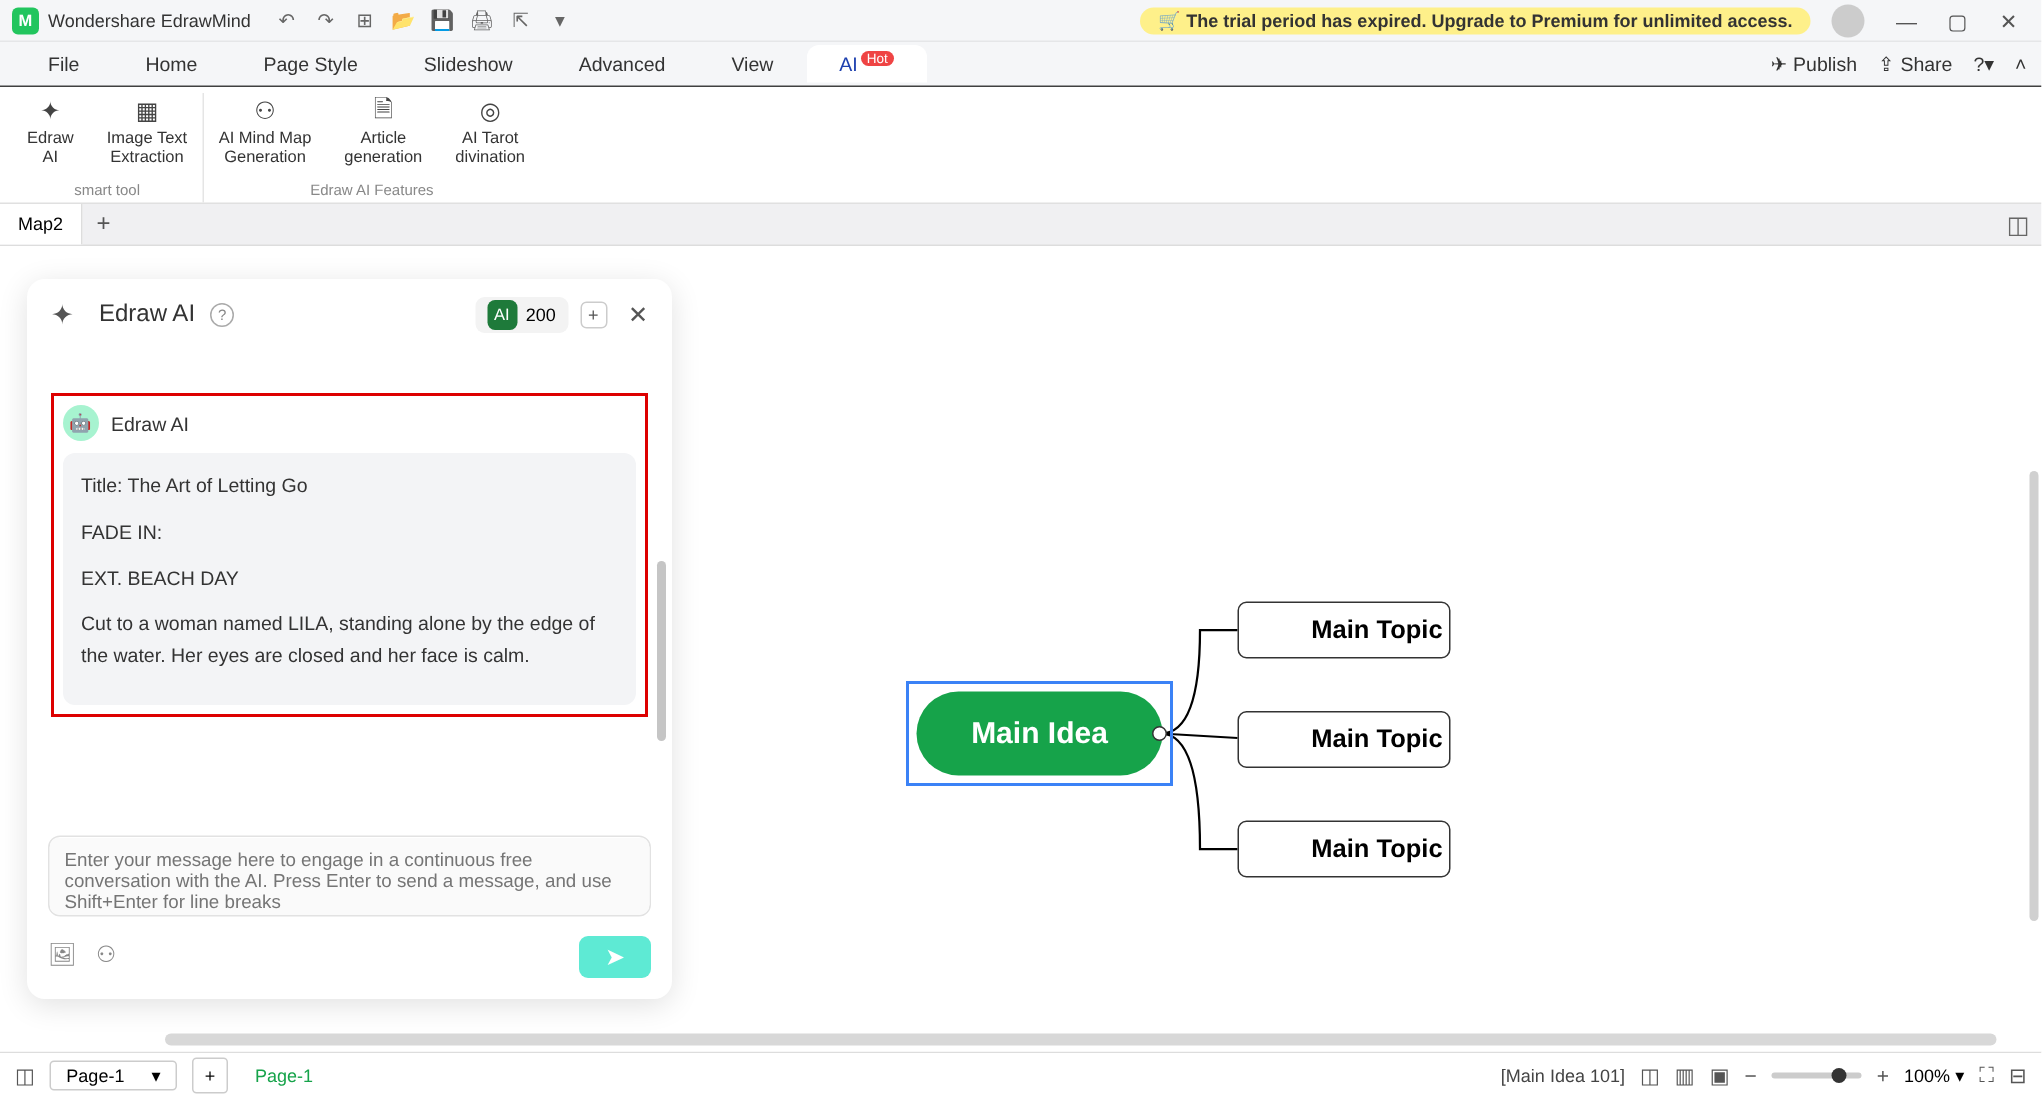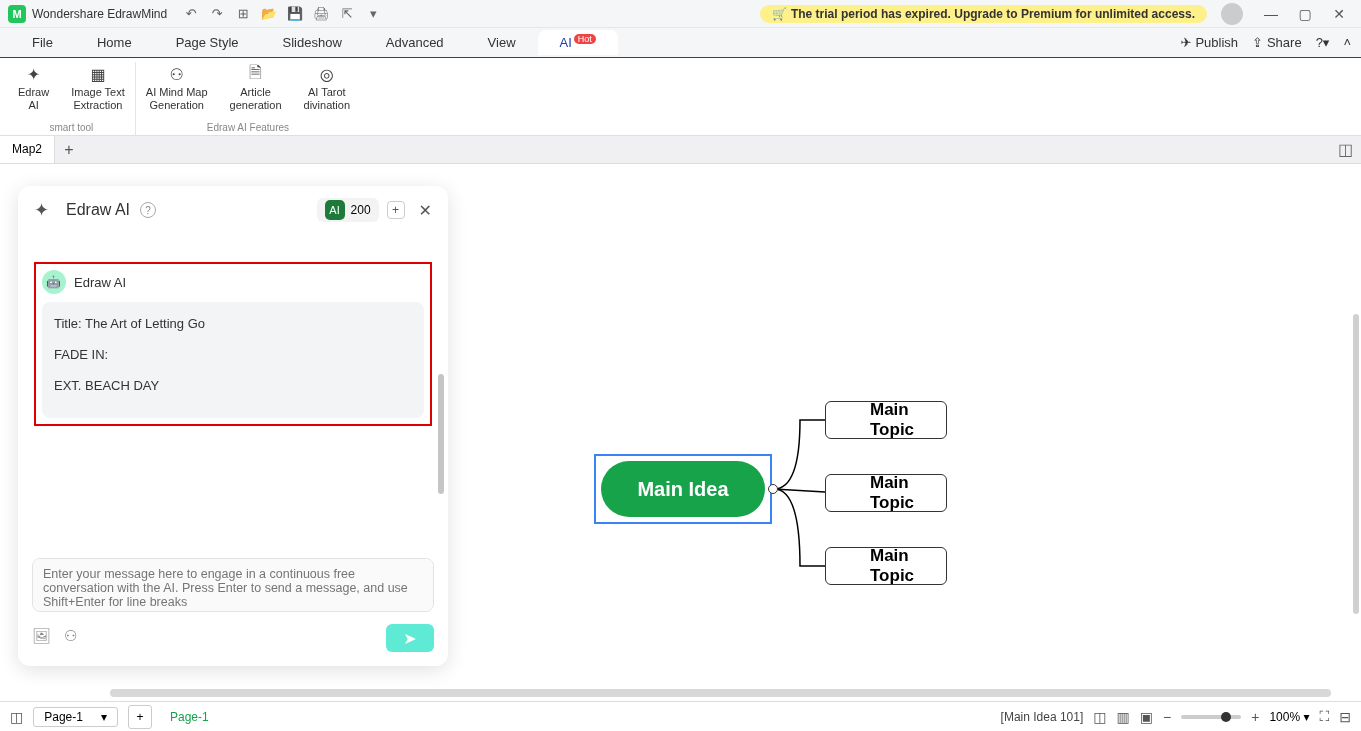--- a/index.html
+++ b/index.html
@@ -67,24 +67,24 @@
 .ai-resp-body p { margin-bottom: 10px; }
 
 .ai-input-area { padding: 10px 14px 14px; }
 .ai-textarea { width:100%; height: 54px; border:1px solid #e2e2e2; border-radius:8px; padding:8px 10px; font-size:12.5px; color:#999; resize:none; font-family:inherit; background:#fafafa; }
 .ai-input-row { display:flex; align-items:center; margin-top:8px; gap:10px; }
 .ai-tool-icon { width:22px; height:22px; color:#888; cursor:pointer; font-size:15px; }
 .send-btn { margin-left:auto; width:48px; height:28px; background:#5eead4; border-radius:6px; display:flex; align-items:center; justify-content:center; color:#fff; cursor:pointer; }
 
 
 .mindmap { position:absolute; left: 590px; top: 230px; }
-.main-idea { position:absolute; left:4px; top:60px; width:178px; height:70px; border:2px solid #3b82f6; display:flex; align-items:center; justify-content:center; }
+.main-idea { position:absolute; left:14px; top:60px; width:178px; height:70px; border:2px solid #3b82f6; display:flex; align-items:center; justify-content:center; }
 .main-idea-inner { width:164px; height:56px; background:#16a34a; border-radius:28px; display:flex; align-items:center; justify-content:center; color:#fff; font-size:20px; font-weight:600; }
 .conn-dot { position:absolute; width:10px; height:10px; border:1.5px solid #333; border-radius:50%; background:#fff; left:178px; top:90px; }
-.topic { position:absolute; left:235px; width:122px; height:38px; border:1.5px solid #333; border-radius:6px; display:flex; align-items:center; justify-content:center; font-size:17px; font-weight:600; background:#fff;padding-left:44px; }
+.topic { position:absolute; left:235px; width:142px; height:38px; border:1.5px solid #333; border-radius:6px; display:flex; align-items:center; justify-content:center; font-size:17px; font-weight:600; background:#fff;padding-left:44px; }
 .topic.t1 { top:7px; }
 .topic.t2 { top:80px; }
 .topic.t3 { top:153px; }
 svg.connectors { position:absolute; left:0; top:0; overflow:visible; }
 
 .vscroll { position:absolute; right:2px; top:150px; width:6px; height:300px; background:#d0d0d0; border-radius:3px; }
 .hscroll { position:absolute; bottom:4px; left:110px; right:30px; height:8px; background:#d8d8d8; border-radius:4px; }
 
 
 .statusbar { height: 30px; border-top: 1px solid #ddd; display:flex; align-items:center; padding: 0 10px; font-size:12px; gap:10px; }
@@ -215,20 +215,21 @@
       <div class="ai-scroll-thumb"></div>
       <div class="ai-response-wrap">
         <div class="ai-resp-hdr">
           <div class="bot">🤖</div>
           <div class="name">Edraw AI</div>
         </div>
         <div class="ai-resp-body">
           <p>Title: The Art of Letting Go</p>
           <p>FADE IN:</p>
           <p>EXT. BEACH  DAY</p>
+          <p>Cut to a woman named LILA, standing alone by the edge of the water. Her eyes are closed and her face is calm.</p>
         </div>
       </div>
     </div>
     <div class="ai-input-area">
       <textarea class="ai-textarea" placeholder="Enter your message here to engage in a continuous free conversation with the AI. Press Enter to send a message, and use Shift+Enter for line breaks" style=""></textarea>
       <div class="ai-input-row">
         <div class="ai-tool-icon">🖼</div>
         <div class="ai-tool-icon">⚇</div>
         <div class="send-btn">
           <span>➤</span>

